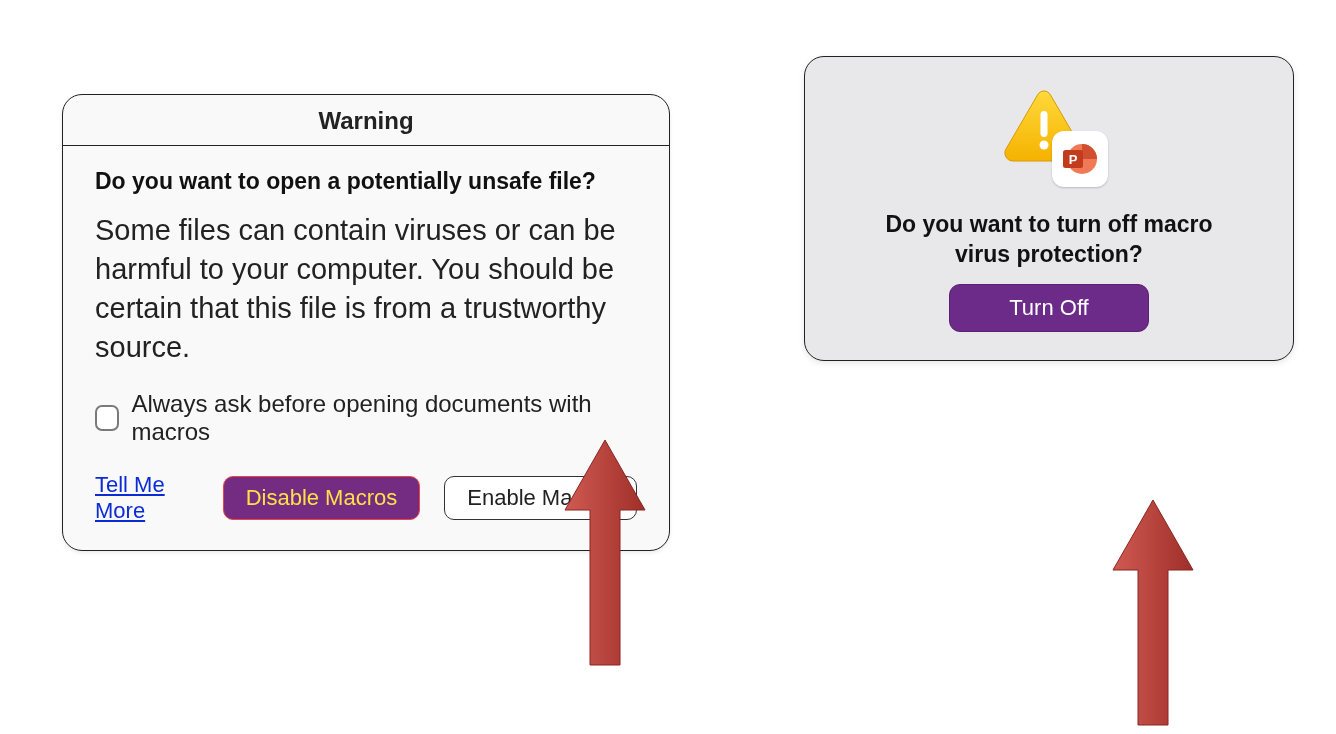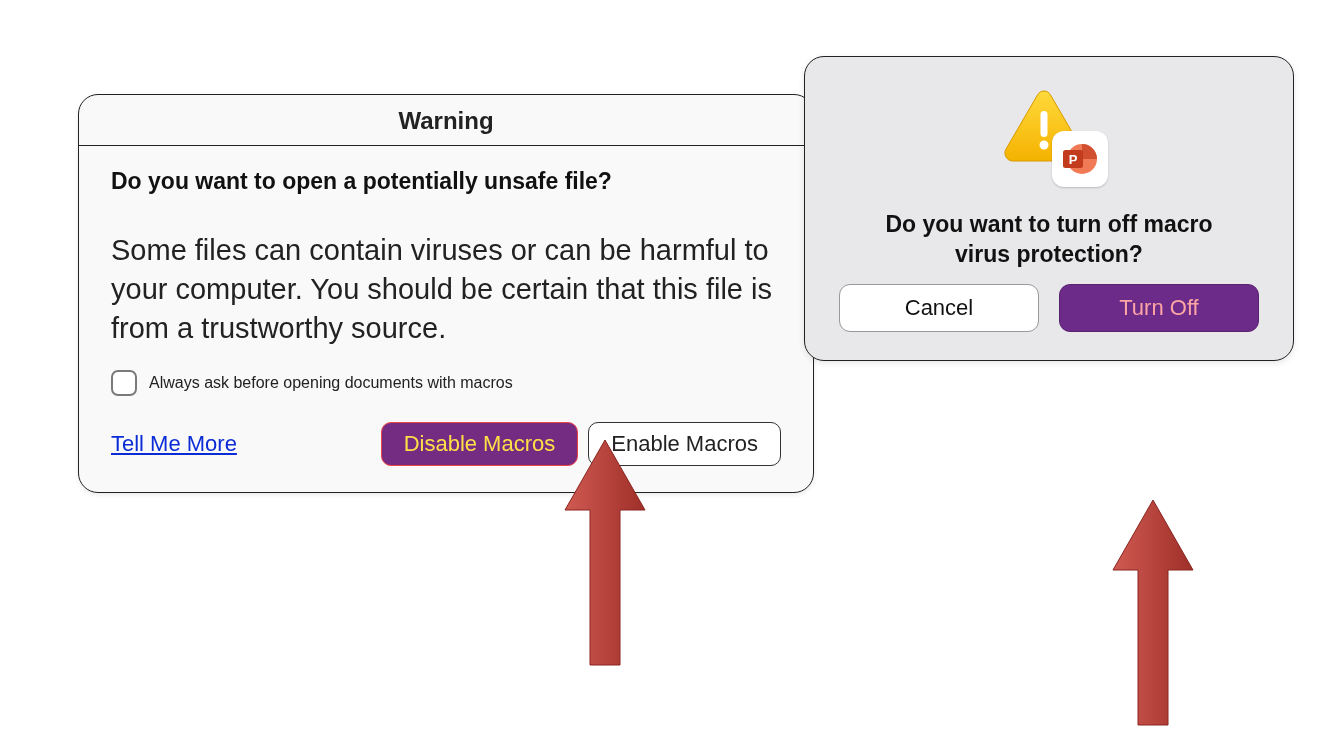--- a/index.html
+++ b/index.html
@@ -10,44 +10,44 @@
     height: 734px;
     background: #ffffff;
     font-family: -apple-system, "Helvetica Neue", Helvetica, Arial, sans-serif;
     position: relative;
     overflow: hidden;
   }
 
   
   .dialog-left {
     position: absolute;
-    left: 78px;
+    left: 62px;
     top: 94px;
-    width: 736px;
+    width: 608px;
     background: #f9f9f9;
     border: 1.5px solid #222;
     border-radius: 20px;
     box-shadow: 0 2px 4px rgba(0,0,0,.08);
   }
   .dlg-l-titlebar {
     text-align: center;
     font-weight: 700;
     font-size: 24px;
     color: #222;
     padding: 12px 0 10px;
     border-bottom: 1.5px solid #222;
   }
   .dlg-l-body {
     padding: 22px 32px 26px;
   }
   .dlg-l-heading {
     font-weight: 700;
     font-size: 23px;
     color: #111;
-    margin-bottom: 36px;
+    margin-bottom: 16px;
   }
   .dlg-l-text {
     font-size: 29px;
     color: #222;
     line-height: 1.35;
     margin-bottom: 22px;
   }
   .dlg-l-checkrow {
     display: flex;
     align-items: center;
@@ -55,27 +55,27 @@
     margin-bottom: 26px;
   }
   .chk {
     width: 26px;
     height: 26px;
     border: 2px solid #7a7a7a;
     border-radius: 7px;
     background: #fff;
   }
   .dlg-l-checklabel {
-    font-size: 16px;
+    font-size: 24px;
     color: #222;
   }
   .dlg-l-footer {
     display: flex;
     align-items: center;
-    gap: 10px;
+    gap: 24px;
   }
   .tell-more {
     font-size: 22px;
     color: #0a2bd6;
     text-decoration: underline;
     cursor: pointer;
     margin-right: auto;
   }
   .btn {
     font-size: 22px;
@@ -158,21 +158,21 @@
     border-radius: 11px;
     cursor: pointer;
   }
   .btn-white-lg {
     background: #fff;
     color: #111;
     border: 1.5px solid #999;
   }
   .btn-purple-lg {
     background: #6c2b88;
-    color: #fca5a5;
+    color: #ffffff;
     border: 1px solid #5a2072;
   }
 
   
   .arrow-annotation {
     position: absolute;
     pointer-events: none;
   }
 </style>
 </head>
@@ -212,21 +212,20 @@
       <svg width="40" height="40" viewBox="0 0 40 40">
         <circle cx="22" cy="20" r="15" fill="#f07a55"></circle>
         <path d="M22 5 A15 15 0 0 1 37 20 L22 20 Z" fill="#d14f2f"></path>
         <rect x="3" y="11" width="20" height="18" rx="2.5" fill="#c23b1c"></rect>
         <text x="13" y="25" text-anchor="middle" font-family="Arial" font-size="13" font-weight="700" fill="#fff">P</text>
       </svg>
     </div>
   </div>
   <div class="dlg-r-heading">Do you want to turn off macro virus protection?</div>
   <div class="dlg-r-buttons">
-    <div class="btn-lg btn-white-lg">Cancel</div>
     <div class="btn-lg btn-purple-lg">Turn Off</div>
   </div>
 </div>
 
 <svg class="arrow-annotation" style="left:550px; top:440px;" width="110" height="230" viewBox="0 0 110 230">
   <defs>
     <linearGradient id="ag1" x1="0" x2="1">
       <stop offset="0" stop-color="#cf5a52"></stop>
       <stop offset="1" stop-color="#9f2f29"></stop>
     </linearGradient>

